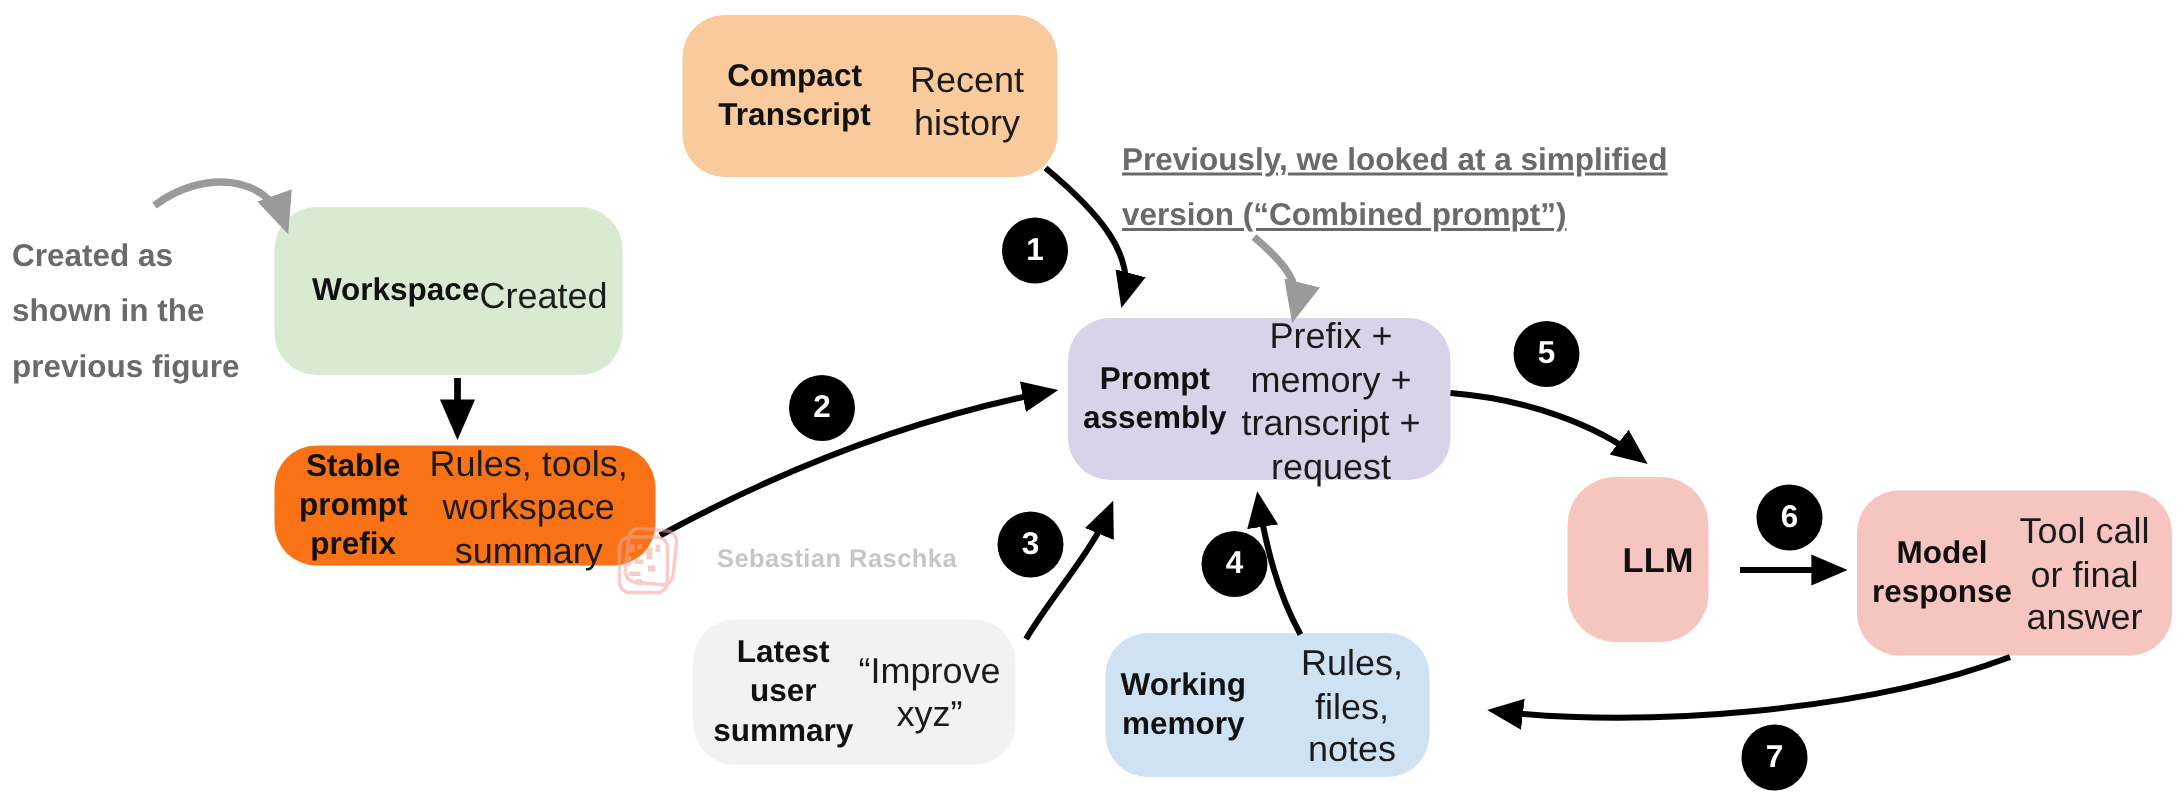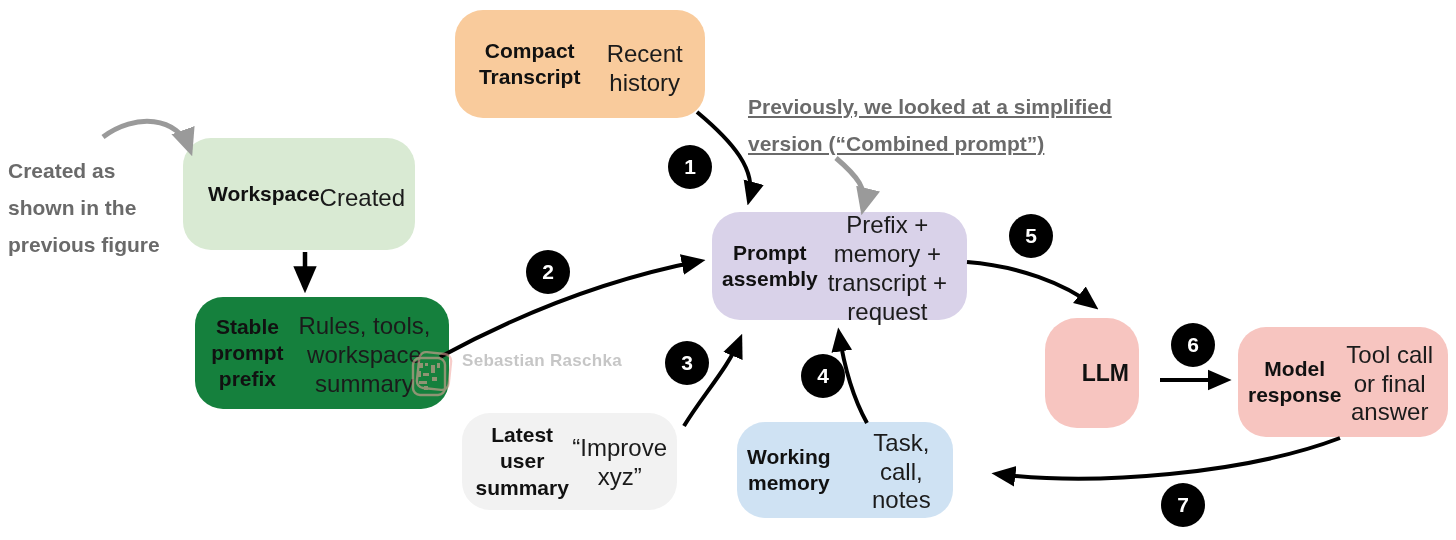--- a/index.html
+++ b/index.html
@@ -52,21 +52,21 @@
     font-size:21px;
     line-height:37px;
     z-index:2;
     white-space:nowrap;
   }
   #arrow-layer{
     position:absolute;left:0;top:0;z-index:3;pointer-events:none;
   }
   #watermark{
     position:absolute;left:410px;top:351px;z-index:5;
-    display:flex;align-items:flex-start;gap:4px;
+    display:flex;align-items:center;gap:20px;
     opacity:0.85;
   }
   #watermark-text{
     color:#bdbdbd;font-weight:bold;font-size:17px;
     padding-bottom:5px;
     letter-spacing:0.3px;
   }
 </style>
 </head>
 <body>
@@ -87,21 +87,21 @@
   <div class="node" style="left: 455px; top: 10px; width: 250px; height: 108px; background-color: rgb(249, 203, 156);">
     <div class="node-title">Compact Transcript</div>
     <div class="node-subtitle">Recent history</div>
   </div>
 
   <div class="node" style="left: 183px; top: 138px; width: 232px; height: 112px; background-color: rgb(217, 234, 211);">
     <div class="node-title">Workspace</div>
     <div class="node-subtitle">Created</div>
   </div>
 
-  <div class="node" style="left: 183px; top: 297px; width: 254px; height: 112px; background-color: #15803d; margin-left: 12px;">
+  <div class="node" style="left: 183px; top: 297px; width: 254px; height: 80px; background-color: #f97316;">
     <div class="node-title">Stable prompt prefix</div>
     <div class="node-subtitle subtitle-narrow" style="margin-top:5px;">Rules, tools, workspace summary</div>
   </div>
 
   <div class="node" style="left: 712px; top: 212px; width: 255px; height: 108px; background-color: rgb(217, 210, 233);">
     <div class="node-title">Prompt assembly</div>
     <div class="node-subtitle subtitle-narrow" style="margin-top:6px;">Prefix + memory + transcript + request</div>
   </div>
 
   <div class="node" style="left: 1045px; top: 318px; width: 94px; height: 110px; border-radius: 32px; background-color: rgb(247, 197, 192);">
@@ -114,21 +114,21 @@
     <div class="node-subtitle" style="margin-top:4px;max-width:160px;">Tool call or final answer</div>
   </div>
 
   <div class="node" style="left: 462px; top: 413px; width: 215px; height: 97px; background-color: rgb(242, 242, 242);">
     <div class="node-title" style="max-width:150px;">Latest user summary</div>
     <div class="node-subtitle" style="margin-top:3px;">“Improve xyz”</div>
   </div>
 
   <div class="node" style="left: 737px; top: 422px; width: 216px; height: 96px; background-color: rgb(207, 226, 243); gap: 29px;">
     <div class="node-title">Working memory</div>
-    <div class="node-subtitle" style="margin-top:4px;">Task, call, notes</div>
+    <div class="node-subtitle" style="margin-top:4px;">Rules, files, notes</div>
   </div>
 
   <div class="step" style="left:668px;top:145px;">1</div>
   <div class="step" style="left:526px;top:250px;">2</div>
   <div class="step" style="left:665px;top:341px;">3</div>
   <div class="step" style="left:801px;top:354px;">4</div>
   <div class="step" style="left:1009px;top:214px;">5</div>
   <div class="step" style="left:1171px;top:323px;">6</div>
   <div class="step" style="left:1161px;top:483px;">7</div>
 

